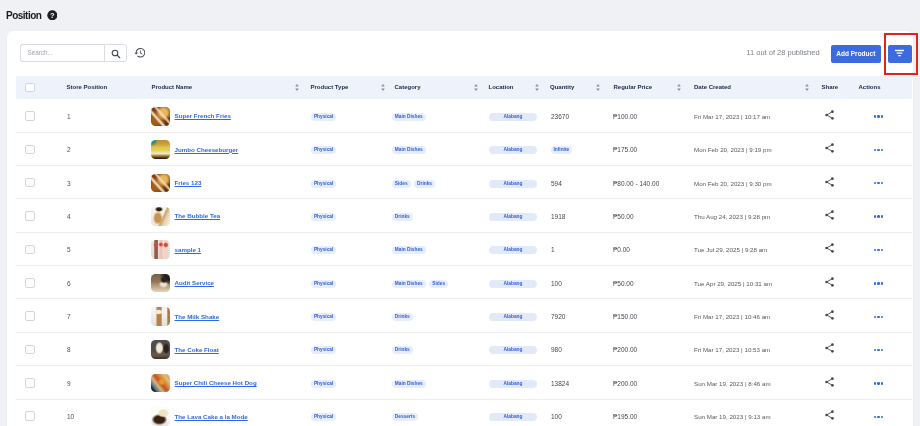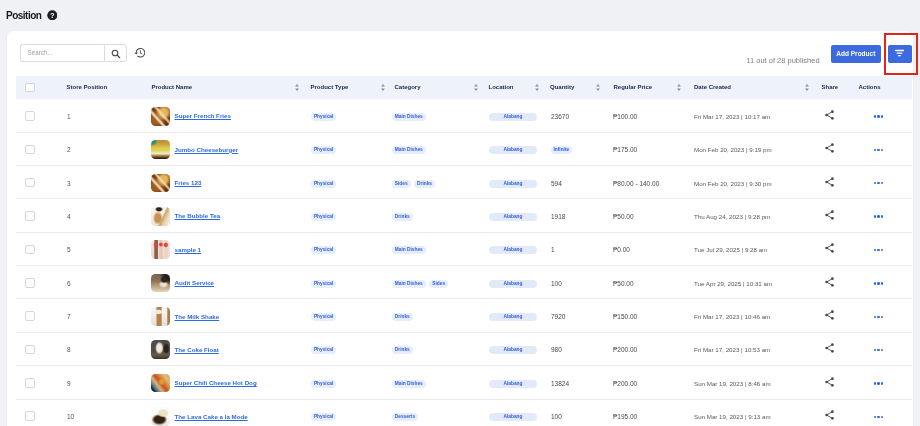--- a/index.html
+++ b/index.html
@@ -1,20 +1,20 @@
 <!DOCTYPE html>
 <html><head><meta charset="utf-8"><style>
 *{margin:0;padding:0;box-sizing:border-box}
 html,body{width:920px;height:426px;overflow:hidden}
 body{font-family:"Liberation Sans",sans-serif;background:#f0f1f4;position:relative}
 .title{position:absolute;left:6px;top:10px;font-size:10px;font-weight:bold;color:#191a1d;letter-spacing:-.5px}
 .card{position:absolute;left:7px;top:31px;width:906px;height:395px;background:#fff;border-radius:6px 6px 0 0;box-shadow:0 1px 2px rgba(0,0,0,.05)}
 .sinput{position:absolute;left:12.5px;top:13px;width:84.5px;height:17.5px;border:1px solid #d9dce2;border-right:none;border-radius:3px 0 0 3px;font-size:6.3px;color:#9ba1a9;line-height:16px;padding-left:7px;background:#fff}
 .sbtn{position:absolute;left:97px;top:13px;width:22.5px;height:17.5px;border:1px solid #d9dce2;border-radius:0 3px 3px 0;background:#fff}
-.pub{position:absolute;right:93.4px;top:25px;font-size:7.5px;color:#7d8186;line-height:9px}
+.pub{position:absolute;right:93.4px;top:17px;font-size:7.5px;color:#7d8186;line-height:9px}
 .addbtn{position:absolute;left:823.6px;top:14px;width:50.5px;height:17.6px;background:#3c6adf;border-radius:2px;color:#fff;font-size:6.5px;font-weight:bold;text-align:center;line-height:17.6px;white-space:nowrap}
 .fbtn{position:absolute;left:880.5px;top:14px;width:24.5px;height:17.6px;background:#3c6adf;border-radius:2px}
 .redbox{position:absolute;left:884px;top:33px;width:34px;height:41.5px;border:2.5px solid #e0241a;z-index:5}
 .thead{position:absolute;left:9px;top:45px;width:896px;height:23px;background:#edf2fb}
 .th{position:absolute;top:0;height:23px;line-height:23px;font-size:6px;font-weight:bold;color:#222d4d;white-space:nowrap}
 .row{position:absolute;left:9px;width:896px;height:33.35px;border-bottom:1px solid #ededf0;background:#fff}
 .cb{position:absolute;left:9px;width:9.5px;height:9.5px;border:1px solid #d3d7dc;border-radius:2px;background:#fdfdfe}
 .posn{position:absolute;left:51px;top:13.5px;font-size:6.5px;color:#4b5058;line-height:8px}
 .thumb{position:absolute;left:135px;top:7.5px;width:18.8px;height:18.8px;border-radius:4.5px}
 .pname{position:absolute;left:158.5px;top:13px;font-size:6.2px;font-weight:bold;color:#2e6ae2;text-decoration:underline;line-height:8px;white-space:nowrap}

